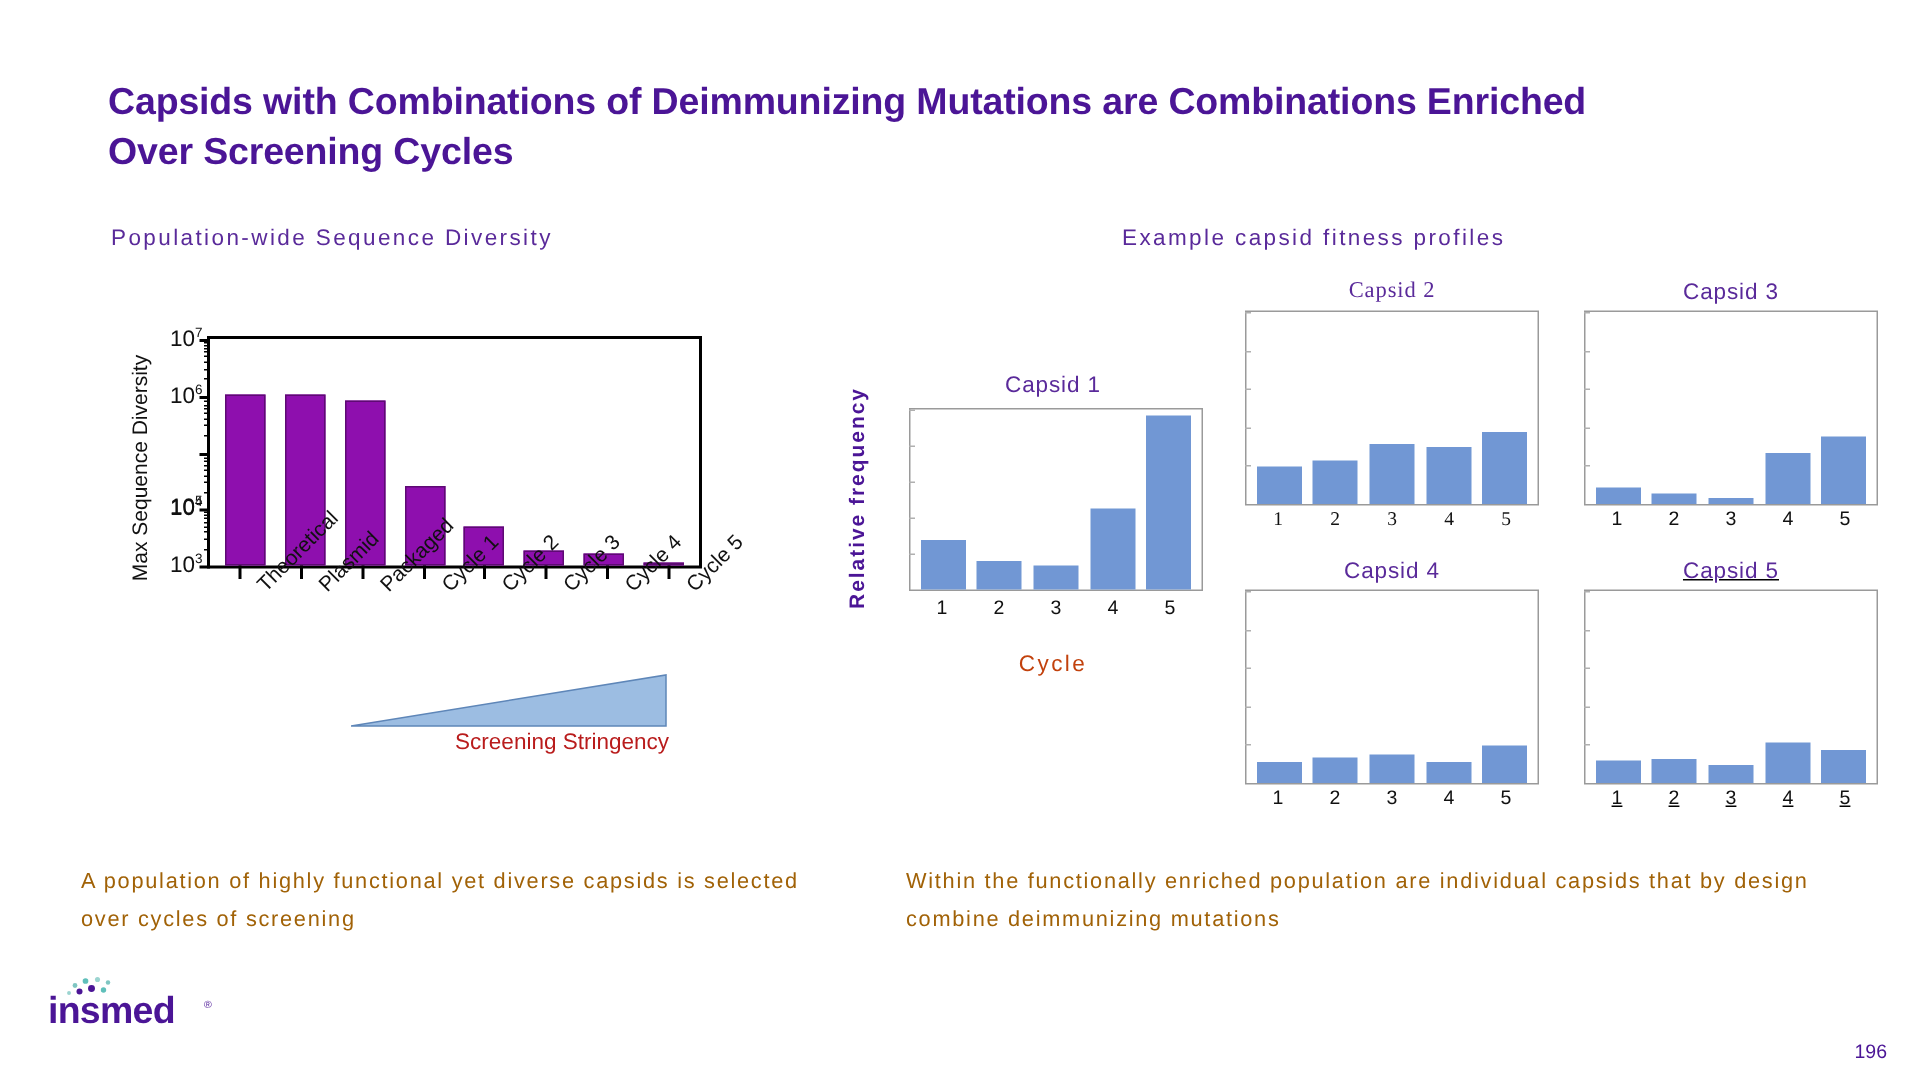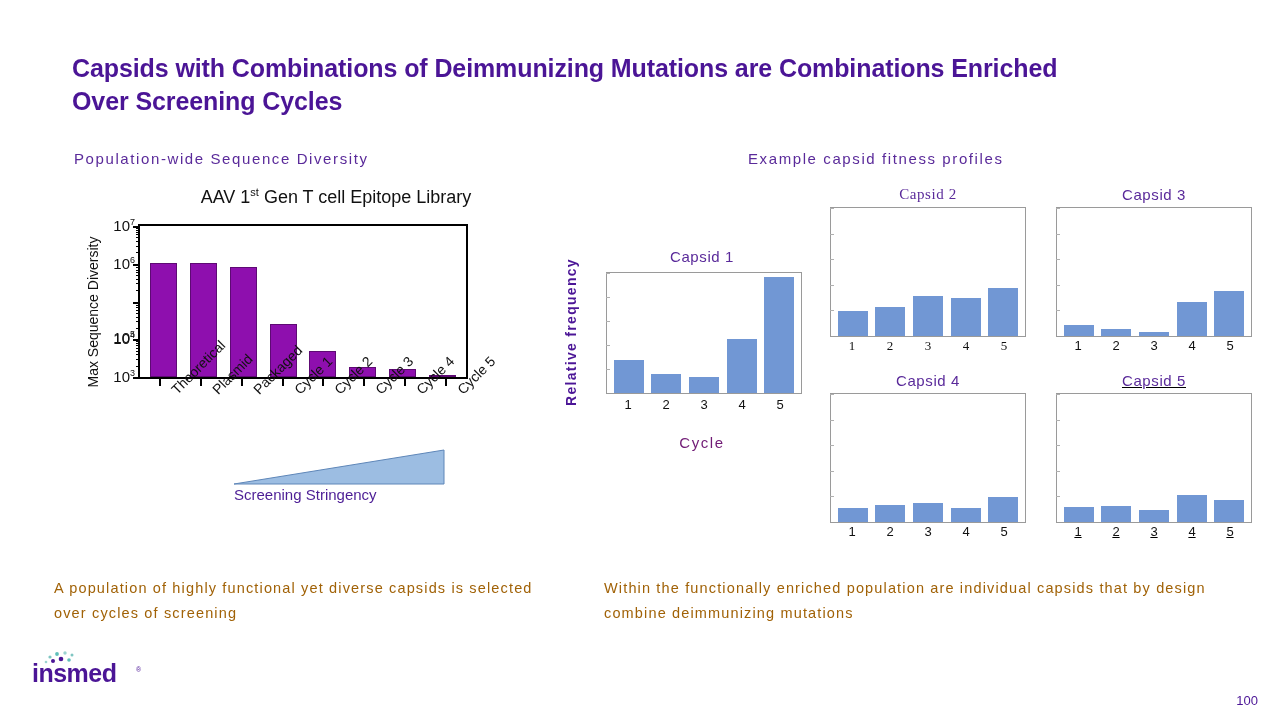--- a/index.html
+++ b/index.html
@@ -84,35 +84,35 @@
   .main-xlabel{
     position:absolute; top:0;
     font-size:14px; color:#111; white-space:nowrap;
     transform-origin:left top; transform:rotate(-45deg);
   }
 
   
   #wedge-wrap{ position:absolute; left:168px; top:262px; width:220px; height:62px; }
   #wedge{ position:absolute; left:0; top:0; width:212px; height:38px; }
   #wedge-label{
-    position:absolute; left:0; top:38px; width:212px; text-align:left;
-    font-size:15px; color:#4c1d95; white-space:nowrap;
+    position:absolute; left:0; top:38px; width:212px; text-align:right;
+    font-size:15px; color:#b91c1c; white-space:nowrap;
   }
 
   
   #capsid1-wrap{ position:absolute; left:546px; top:246px; width:265px; height:210px; }
   #capsid1-ylabel{
     position:absolute; left:-70px; top:78px; width:190px; text-align:center;
     transform:rotate(-90deg);
     font-size:14px; font-weight:bold; color:#4B1596; letter-spacing:1.3px;
     white-space:nowrap;
   }
   #capsid1-xlabel{
     position:absolute; left:56px; top:188px; width:200px; text-align:center;
-    font-size:15px; color:#701a75; letter-spacing:1.6px;
+    font-size:15px; color:#c2410c; letter-spacing:1.6px;
   }
 
   .panel-title{
     text-align:center; font-size:15px; color:#5A2A9A;
     letter-spacing:0.6px; white-space:nowrap; margin-bottom:4px;
   }
   .mini-plot{
     position:relative; border:1px solid #9a9a9a; background:#fff;
   }
   .mini-bars{
@@ -160,23 +160,20 @@
 </head>
 <body>
 
 <div id="slide-title">Capsids with Combinations of Deimmunizing Mutations are  Combinations Enriched Over Screening Cycles</div>
 
 <div class="section-head" id="head-left">Population-wide Sequence Diversity</div>
 <div class="section-head" id="head-right">Example capsid fitness profiles</div>
 
 <div id="left-panel">
 
-  <div id="main-chart-title">
-    <span>AAV  1</span><sup>st</sup><span> Gen T cell Epitope Library</span>
-  </div>
 
   <div id="main-ylabel">Max Sequence Diversity</div>
 
   <div id="main-plot">
     <div id="main-ticks">
         <div class="main-ytick" style="top: 0px;">10<sup>7</sup></div>
         <div class="tick-major" style="top: 0px;"></div>
         <div class="tick-minor" style="top: 26.3861px;"></div>
         <div class="tick-minor" style="top: 19.7387px;"></div>
         <div class="tick-minor" style="top: 15.0222px;"></div>
@@ -397,13 +394,13 @@
     <circle cx="46" cy="7" r="1.5" fill="#7FC6C2"></circle>
     <circle cx="27" cy="13" r="2.0" fill="#4B1596"></circle>
     <circle cx="35" cy="11" r="2.3" fill="#4B1596"></circle>
     <circle cx="43" cy="12" r="1.8" fill="#5FBFBA"></circle>
     <circle cx="20" cy="14" r="1.3" fill="#9BD4D0"></circle>
     <text x="6" y="34" font-family="Liberation Sans, sans-serif" font-size="25" font-weight="600" fill="#4B1596" letter-spacing="-0.5">insmed</text>
     <text x="110" y="24" font-family="Liberation Sans, sans-serif" font-size="7" fill="#4B1596">®</text>
   </svg>
 </div>
 
-<div id="page-number">100</div>
+<div id="page-number">196</div>
 
 </body></html>

